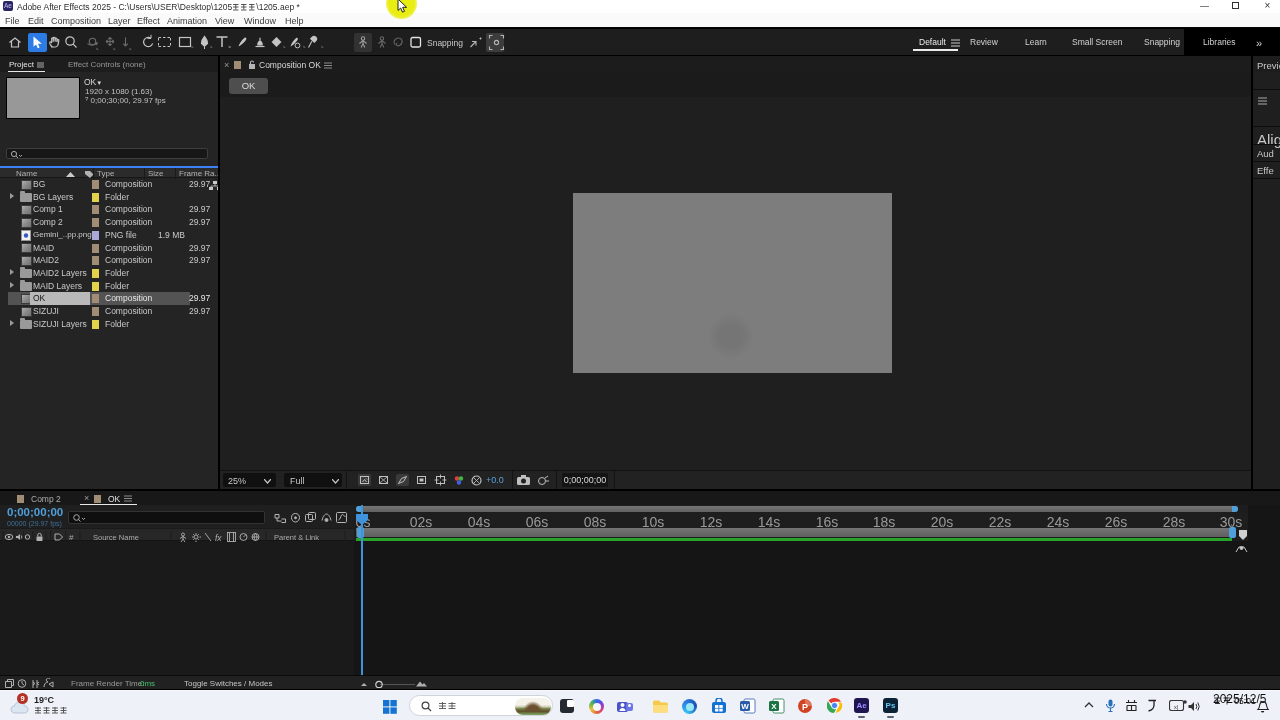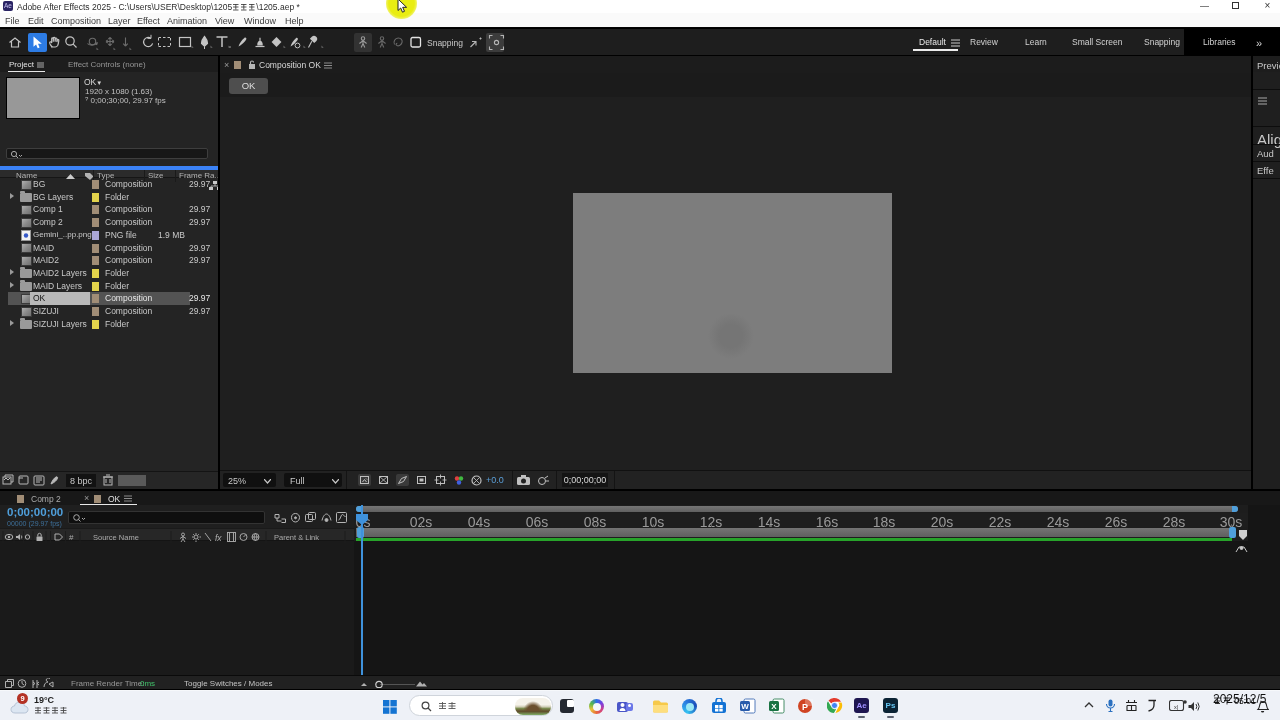--- a/index.html
+++ b/index.html
@@ -146,21 +146,21 @@
   <div class="ab" style="left:6px;top:21px;width:74px;height:42px;background:#989898;border:1px solid #000"></div>
   <div class="ab" style="left:84px;top:21px;font-size:8.5px;color:#d6d6d6">OK<span style="font-size:6px">▼</span></div>
   <div class="ab" style="left:85px;top:31px;font-size:8px;color:#c2c2c2">1920 x 1080 (1.63)</div>
   <div class="ab" style="left:85px;top:40px;font-size:8px;color:#c2c2c2"><span style="font-size:6px;vertical-align:2px">?</span> 0;00;30;00, 29.97 fps</div>
   <div class="ab" style="left:6px;top:92px;width:202px;height:11px;background:#171717;border:1px solid #3e3e3e;border-radius:2px">
     <svg width="14" height="9" style="position:absolute;left:3px;top:1px">
           <circle cx="4" cy="4" r="2.6" fill="none" stroke="#aaa" stroke-width="1"></circle>
           <path d="M6 6l2 2M9 5l1.5 1.5L12 5" stroke="#aaa" stroke-width="1" fill="none"></path>
         </svg>
   </div>
-  <div class="ab" style="left:0;top:110px;width:218px;height:12px;background:#2b2b2b;border-top:4px solid #3b82f6;border-bottom:1px solid #161616;font-size:8px;color:#b2b2b2">
+  <div class="ab" style="left:0;top:110px;width:218px;height:12px;background:#2b2b2b;border-top:2px solid #3b82f6;border-bottom:1px solid #161616;font-size:8px;color:#b2b2b2">
     <span class="ab" style="left:16px;top:1px">Name</span>
     <svg class="ab" style="left:66px;top:3.5px" width="9" height="5">
           <path d="M4.5 0L9 5H0z" fill="#ccc"></path>
         </svg>
     <svg class="ab" style="left:84px;top:1.5px" width="10" height="9">
           <path d="M1 1h5l3.5 3.5L6 8 1 4z" fill="#b2b2b2"></path>
         </svg>
     <span class="ab" style="left:97px;top:1px">Type</span>
     <span class="ab" style="left:148px;top:1px">Size</span>
     <span class="ab" style="left:179px;top:1px">Frame Ra..</span>
@@ -258,41 +258,20 @@
           <span class="ty">Composition</span>
           <span class="fr">29.97</span>
         </div>
     <div class="prow" style="top:139.7px">
           <span class="exp"></span>
           <span class="fico"></span>
           <span class="nm">SIZUJI Layers</span>
           <span class="sw" style="background:#e3d34c"></span>
           <span class="ty">Folder</span>
         </div>
-  </div>
-  <div class="ab" style="left:0;top:415px;width:218px;height:18px;background:#262626;border-top:1px solid #141414">
-    <svg width="218" height="17">
-      <g stroke="#b8b8b8" fill="none" stroke-width="1">
-        <rect x="3" y="5" width="8" height="7"></rect>
-            <path d="M5 5V3h8v7h-2"></path>
-            <path d="M4 8l2-2 2 2 2-2"></path>
-        <rect x="19" y="4" width="9" height="8" rx="1"></rect>
-            <path d="M19 6h4"></path>
-        <rect x="34" y="4" width="10" height="9" rx="1"></rect>
-            <path d="M36 6h6M36 8h6M36 10h4"></path>
-        <path d="M51 12c1-3 3-6 5-7 1-.7 2 .3 1.5 1.5-1 2-3 4-6.5 5.5z" fill="#b8b8b8"></path>
-      </g>
-      <rect x="66" y="2" width="30" height="13" fill="#121212"></rect>
-      <text x="81" y="12" fill="#c8c8c8" font-size="9" text-anchor="middle">8 bpc</text>
-      <g stroke="#b8b8b8" fill="none" stroke-width="1">
-        <rect x="104" y="5" width="8" height="8"></rect>
-            <path d="M103 5h10M106 3h4M106 7v4M110 7v4"></path>
-      </g>
-      <rect x="118" y="3" width="28" height="11" fill="#5a5a5a"></rect>
-    </svg>
   </div>
 </div>
 <div class="ab gapv" style="left:218px"></div>
 <div class="ab" id="comppanel">
   <div class="ab" style="left:0;top:0;width:1031px;height:17px;background:#1c1c1c">
     <span class="ab" style="left:4px;top:4px;font-size:9px;color:#9a9a9a">×</span>
     <span class="ab" style="left:14px;top:5px;width:7px;height:8px;background:#a18d76"></span>
     <svg class="ab" style="left:28px;top:4px" width="8" height="10">
           <rect x="1" y="4" width="6" height="5" fill="#b5b5b5"></rect>
           <path d="M2.5 4V2.5a1.5 1.5 0 0 1 3 0" stroke="#b5b5b5" fill="none" stroke-width="1.2"></path>

